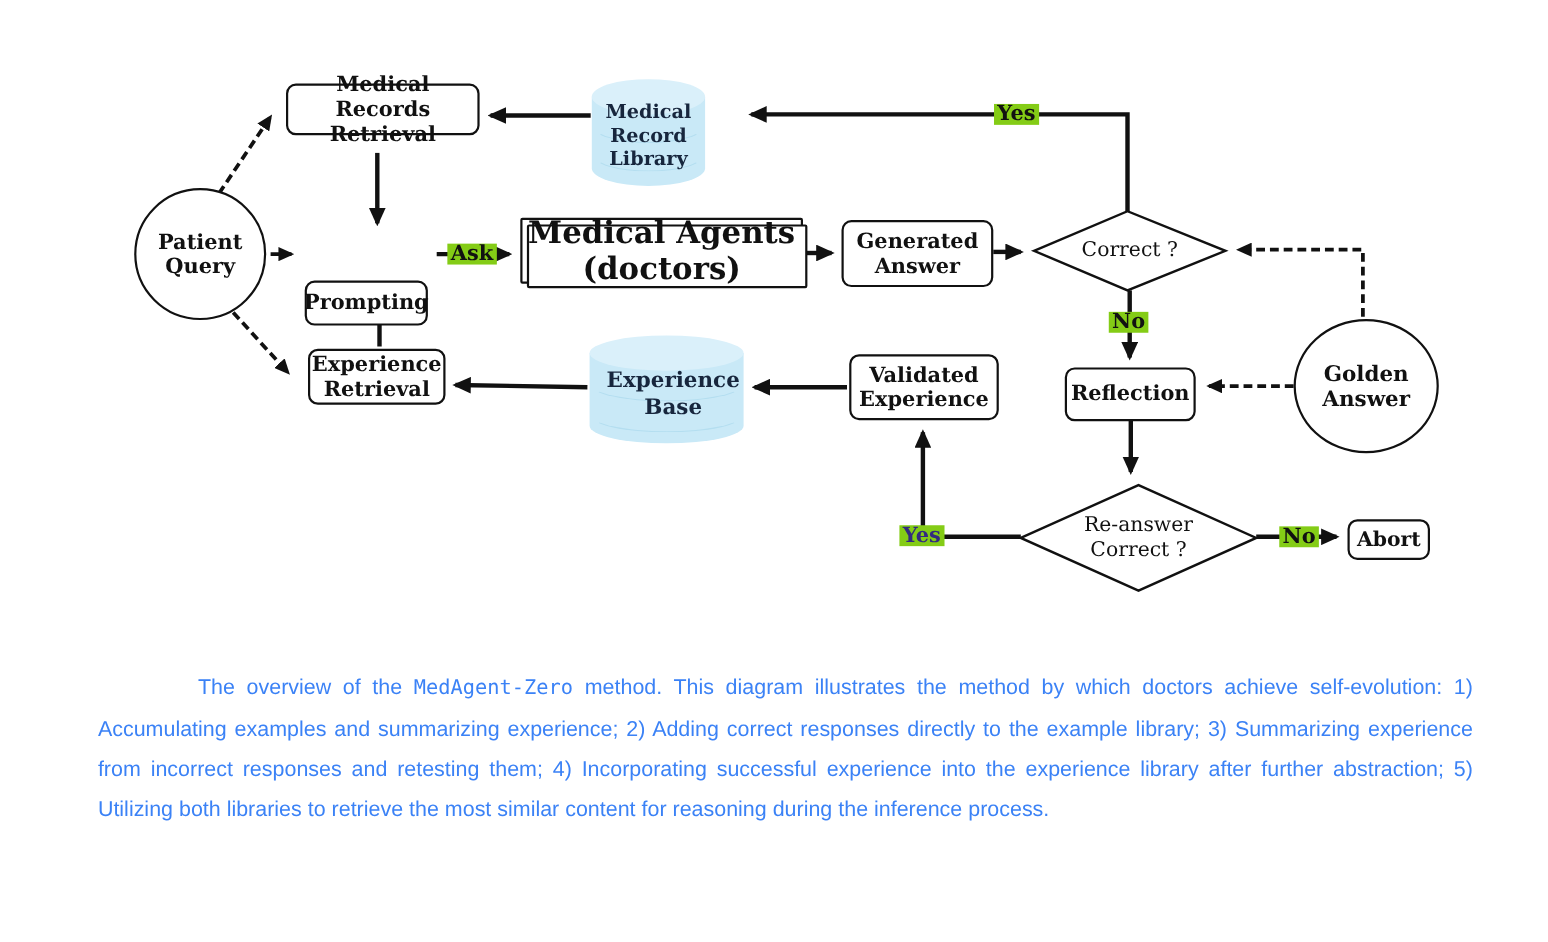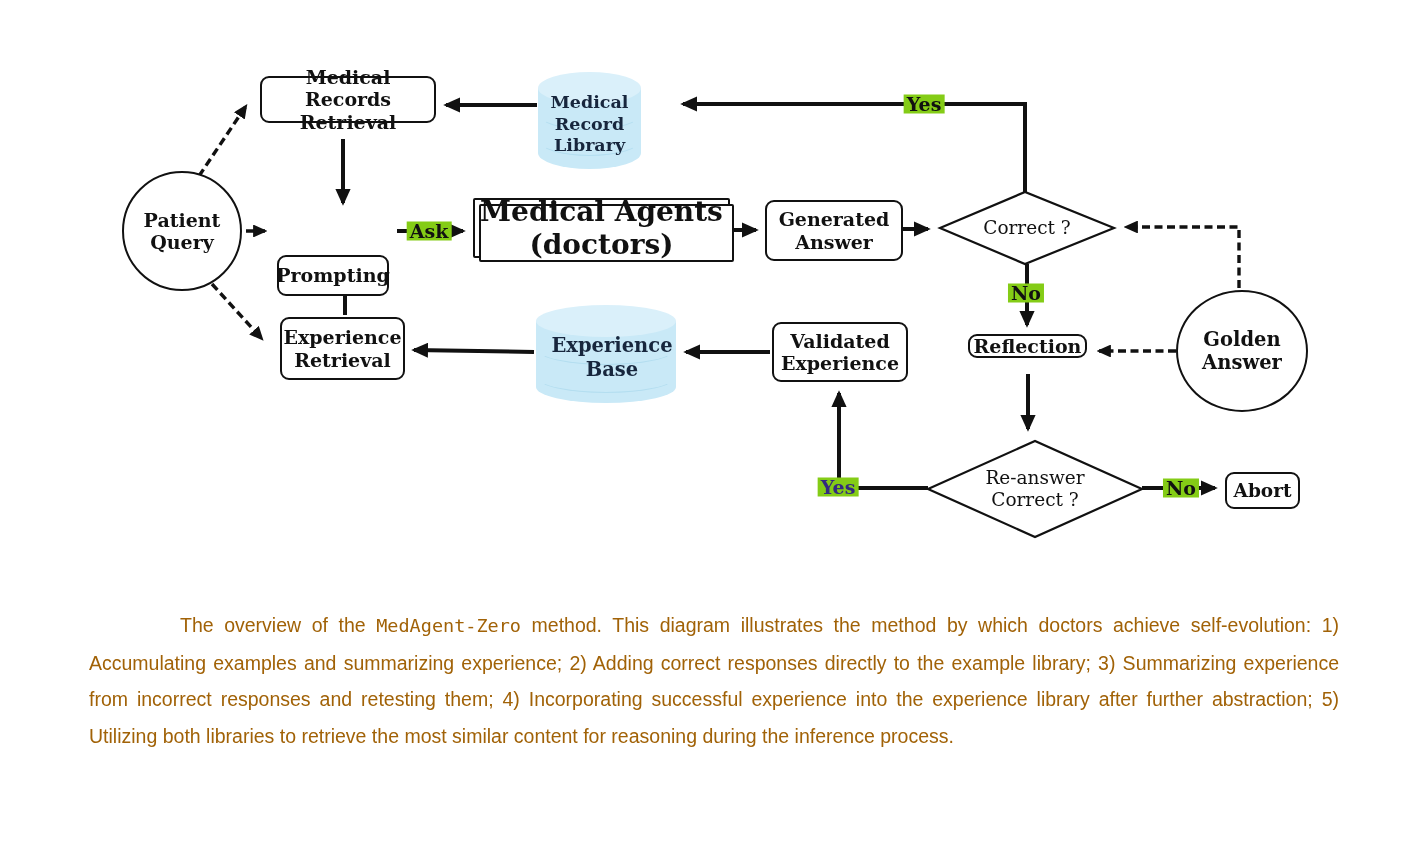--- a/index.html
+++ b/index.html
@@ -30,21 +30,21 @@
               border:1.6px solid transparent; border-bottom-color:#b4def0; }
   .cyl-label{ position:absolute; inset:0; z-index:2; display:flex; align-items:center; justify-content:center;
               text-align:center; font-weight:700; color:#17263d; line-height:1.22; padding-top:8px; }
 
   .elabel { position:absolute; z-index:5; background:#84cc16; font-weight:700; font-size:19px;
             color:#111111; padding:0 3px; transform:translate(-50%,-50%); white-space:nowrap; line-height:1; }
   .elabel.purple { color:#332a80; }
 
   .caption { position:absolute; left:89px; top:607px; width:1250px; z-index:2;
              font-family:"Liberation Sans", sans-serif; font-size:19.5px; line-height:36.5px;
-             text-align:justify; color:#a16207; text-indent:91px; }
+             text-align:justify; color:#3b82f6; text-indent:91px; }
   .caption .mono { font-family:"DejaVu Sans Mono", monospace; font-size:18.5px; }
 </style>
 </head>
 <body>
 
 <div class="page">
 
   <svg class="wires" width="1407" height="580" viewBox="0 0 1407 580">
     <defs>
       <marker id="ah" markerUnits="strokeWidth" markerWidth="4.2" markerHeight="3.8" viewBox="0 0 4.2 3.8" refX="3.5" refY="1.9" orient="auto">
@@ -87,21 +87,21 @@
   </div>
 
   <div class="node" style="left:260px; top:76px; width:176px; height:47px;">
     <span>Medical Records Retrieval</span>
   </div>
 
   <div class="node" style="left:277px; top:211px; width:112px; height:41px;margin-top:44px;">
     <span>Prompting</span>
   </div>
 
-  <div class="node" style="left:280px; top:317px; width:125px; height:63px;">
+  <div class="node" style="left:280px; top:317px; width:125px; height:51px;">
     <span>Experience Retrieval</span>
   </div>
 
   <div class="cylinder" style="left:538px; top:72px; width:103px; height:97px;">
     <div class="cyl-body"></div>
     <div class="cyl-sep" style="top:26px;"></div>
     <div class="cyl-sep" style="top:52px;"></div>
     <div class="cyl-top"></div>
     <div class="cyl-label" style="font-size:17.5px; padding-left:18px; padding-right:18px;">Medical Record Library</div>
   </div>
@@ -114,21 +114,21 @@
   <div class="node" style="left:765px; top:200px; width:138px; height:61px;">
     <span>Generated Answer</span>
   </div>
 
   <div class="diamond-label" style="left:947px; top:213px; width:160px; height:30px;">Correct ?</div>
 
   <div class="node circle" style="left:1176px; top:290px; width:132px; height:122px; font-size:19.5px;">
     <span>Golden Answer</span>
   </div>
 
-  <div class="node" style="left:968px; top:334px; width:119px; height:24px;">
+  <div class="node" style="left:968px; top:334px; width:119px; height:49px;">
     <span>Reflection</span>
   </div>
 
   <div class="diamond-label" style="left:955px; top:462px; width:160px; height:54px;">
     <span>Re-answer</span>
     <span>Correct ?</span>
   </div>
 
   <div class="node" style="left:1225px; top:472px; width:75px; height:37px; font-size:18.5px;">
     <span>Abort</span>

